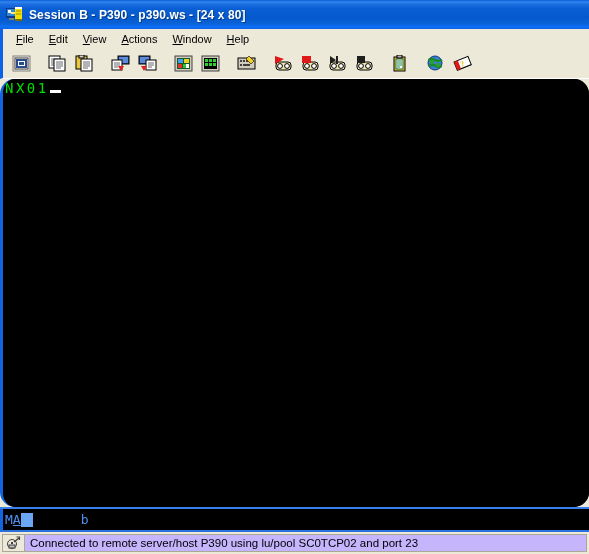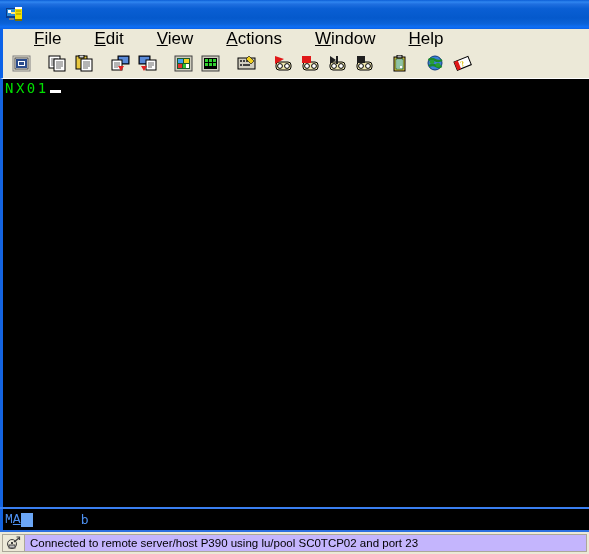--- a/index.html
+++ b/index.html
@@ -60,28 +60,27 @@
     height: 19px;
     flex: 0 0 19px;
     background: #ece9d8;
     display: flex;
     align-items: center;
     padding-left: 7px;
     box-sizing: border-box;
     border-left: 3px solid #0b62e8;
   }
   .menu-item {
-    font-size: 17px;
+    font-size: 11px;
     color: #000000;
     padding: 1px 7px 1px 6px;
     margin-right: 2px;
     white-space: nowrap;
     cursor: default;
     line-height: 14px;
-    margin-left: 18px;
   }
   .menu-item .u { text-decoration: underline; }
 
   
   .toolbar {
     height: 31px;
     flex: 0 0 31px;
     background: #ece9d8;
     display: flex;
     align-items: center;
@@ -115,20 +114,21 @@
   .tb-btn svg { display: block; }
 
   
   .terminal-wrap {
     flex: 1 1 auto;
     background: #000000;
     border-left: 3px solid #1464e0;
     position: relative;
     overflow: hidden;
     box-sizing: border-box;
+    border-radius: 15px;
   }
   .term-screen {
     position: absolute;
     left: 0;
     top: 0;
     right: 0;
     bottom: 0;
     background: #000000;
     padding: 1px 0 0 2px;
     box-sizing: border-box;
@@ -172,21 +172,21 @@
     padding-left: 2px;
   }
   .oia-text {
     font-family: "DejaVu Sans Mono", "Liberation Mono", monospace;
     font-size: 13px;
     line-height: 16px;
     color: #4d90f0;
     white-space: pre;
     display: inline-block;
   }
-  .oia-ma { position: relative; font-family: Liberation Mono, monospace; }
+  .oia-ma { position: relative; }
   .oia-ma .uline {
     text-decoration: underline;
   }
   .oia-block {
     display: inline-block;
     width: 12px;
     height: 14px;
     background: #6ba6f5;
     vertical-align: -3px;
   }
@@ -246,20 +246,21 @@
         <rect x="2" y="4" width="3" height="3" fill="#ffffff"></rect>
         <rect x="5" y="6" width="4" height="2" fill="#ffe680"></rect>
         <rect x="3" y="12" width="5" height="2" fill="#808080"></rect>
         <rect x="9" y="1" width="7" height="14" fill="#f5e000"></rect>
         <rect x="9" y="1" width="7" height="2" fill="#ffffff"></rect>
         <rect x="10" y="4" width="5" height="2" fill="#c8b800"></rect>
         <rect x="10" y="7" width="5" height="2" fill="#c8b800"></rect>
         <rect x="9" y="13" width="7" height="2" fill="#7a7000"></rect>
       </svg>
     </div>
+    <div class="titlebar-text">Session B - P390 - p390.ws - [24 x 80]</div>
   </div>
 
   <div class="menubar">
     <div class="menu-item"><span class="u">F</span>ile</div>
     <div class="menu-item"><span class="u">E</span>dit</div>
     <div class="menu-item"><span class="u">V</span>iew</div>
     <div class="menu-item"><span class="u">A</span>ctions</div>
     <div class="menu-item"><span class="u">W</span>indow</div>
     <div class="menu-item"><span class="u">H</span>elp</div>
   </div>

